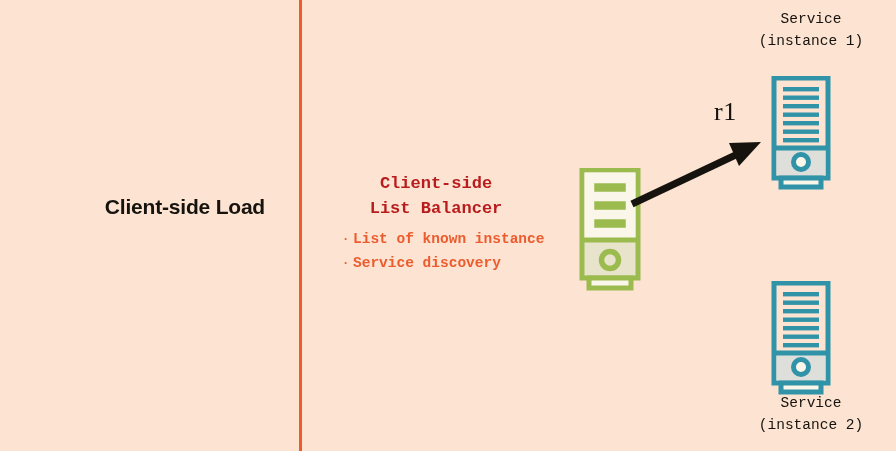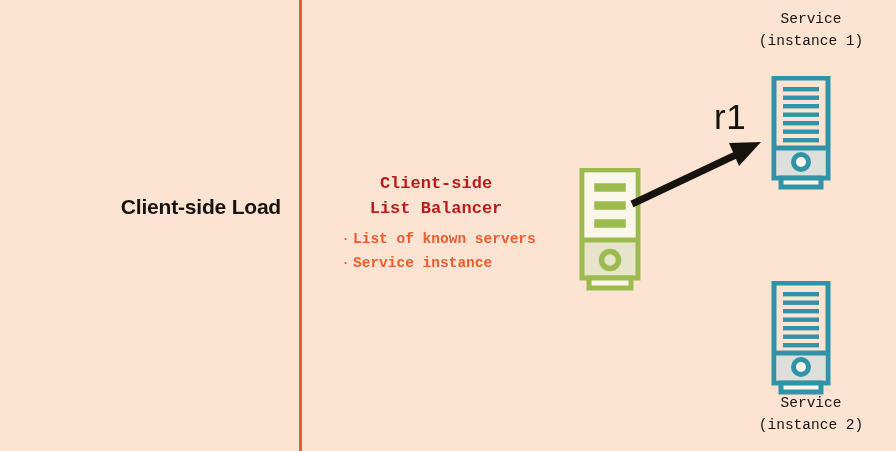--- a/index.html
+++ b/index.html
@@ -33,21 +33,21 @@
   
   .left-pane {
     position: absolute;
     left: 0;
     top: 0;
     width: 285px;
     height: 451px;
   }
   .slide-title {
     position: absolute;
-    left: 26px;
+    left: 10px;
     top: 192px;
     width: 255px;
     text-align: right;
     font-family: "Liberation Sans", sans-serif;
     font-weight: bold;
     font-size: 21px;
     line-height: 1.42;
     color: #16130F;
     letter-spacing: -0.2px;
   }
@@ -99,23 +99,23 @@
   .arrow-layer {
     position: absolute;
     left: 0; top: 0;
     width: 896px; height: 451px;
     pointer-events: none;
   }
   .arrow-label {
     position: absolute;
     left: 714px;
     top: 97px;
-    font-family: Liberation Sans, sans-serif;
+    font-family: Liberation Serif, serif;
     font-weight: 300;
-    font-size: 35px;
+    font-size: 26px;
     color: #16130F;
     letter-spacing: 0.5px;
   }
 
   
   .caption {
     position: absolute;
     width: 230px;
     text-align: center;
     font-family: "Liberation Mono", "DejaVu Sans Mono", monospace;
@@ -143,25 +143,25 @@
   <div class="divider"></div>
 
   <div class="lb-block">
     <div class="lb-heading">
       <span>Client-side</span><br>
       <span>List Balancer</span>
     </div>
     <div class="lb-bullets">
       <div class="lb-bullet">
         <span class="dot">·</span>
-        <span>List of known servers</span>
+        <span>List of known instance</span>
       </div>
       <div class="lb-bullet">
         <span class="dot">·</span>
-        <span>Service instance</span>
+        <span>Service discovery</span>
       </div>
     </div>
   </div>
 
   <div class="tower" style="left:576px; top:168px;">
     <svg width="76" height="124" viewBox="0 0 76 124" xmlns="http://www.w3.org/2000/svg">
 
       <rect x="6" y="2" width="56" height="108" fill="#E8E4CC" stroke="#9CBB4F" stroke-width="5"></rect>
 
       <rect x="8.5" y="4.5" width="51" height="66" fill="#FBF6EA"></rect>

